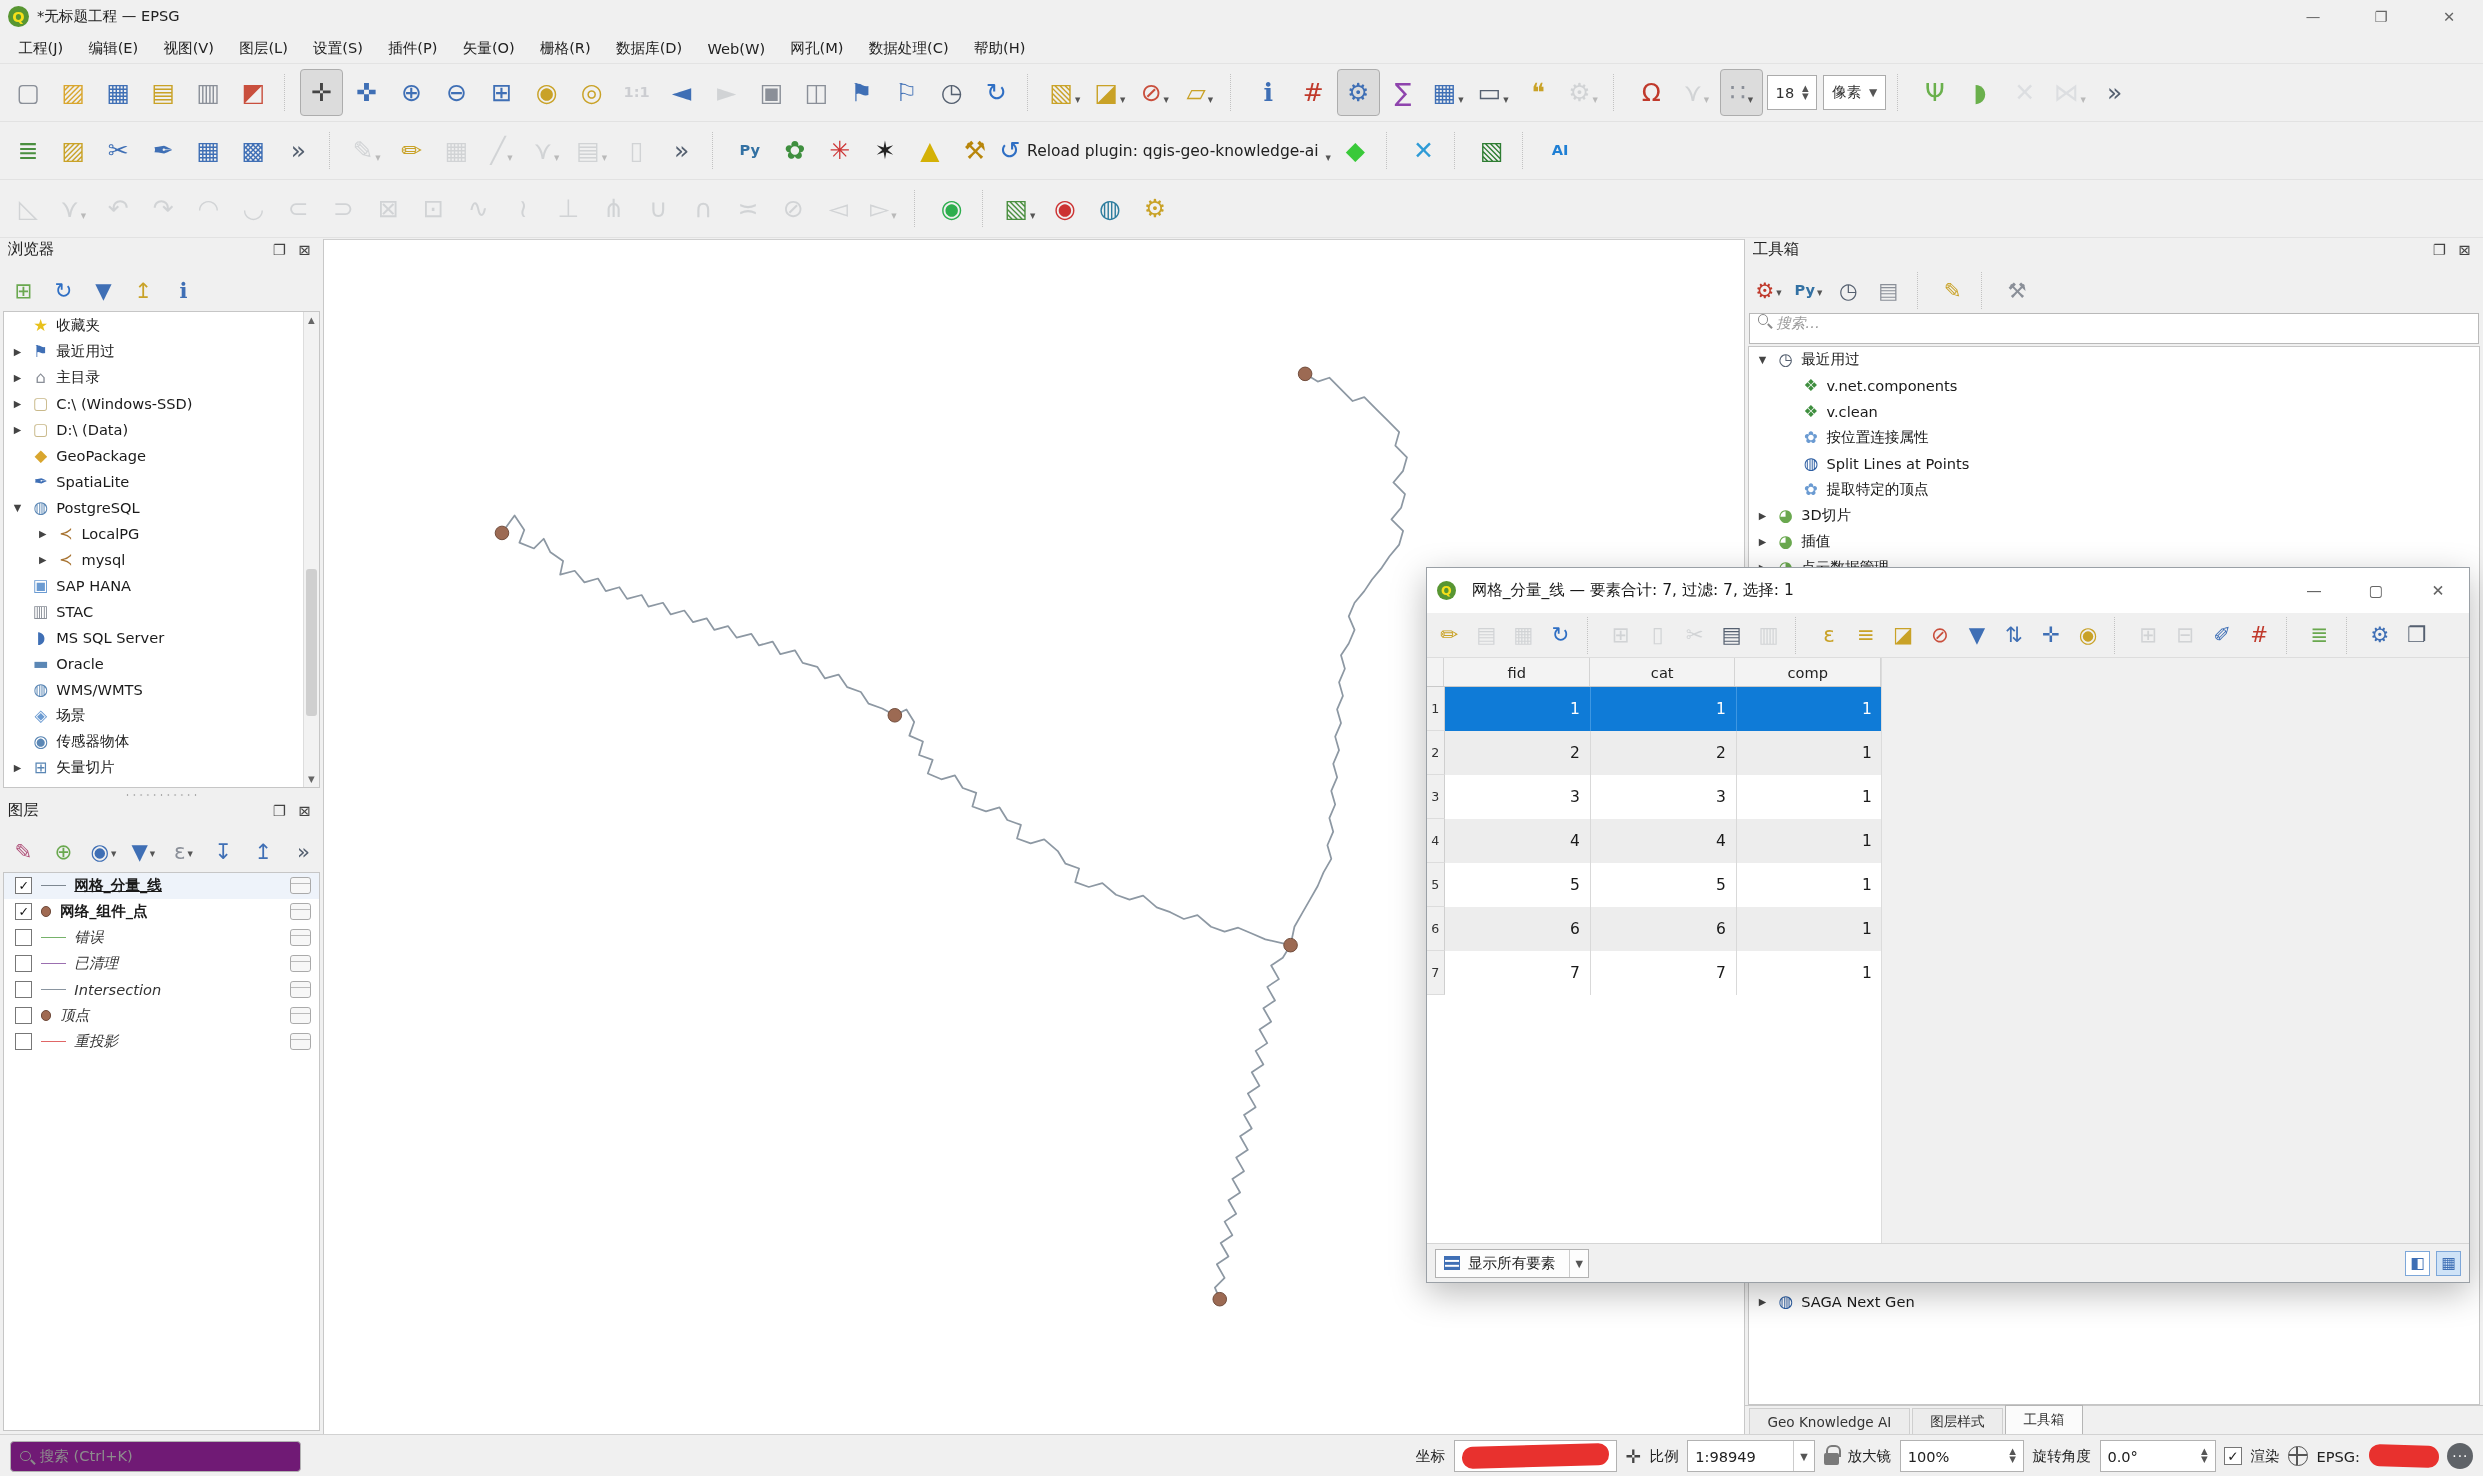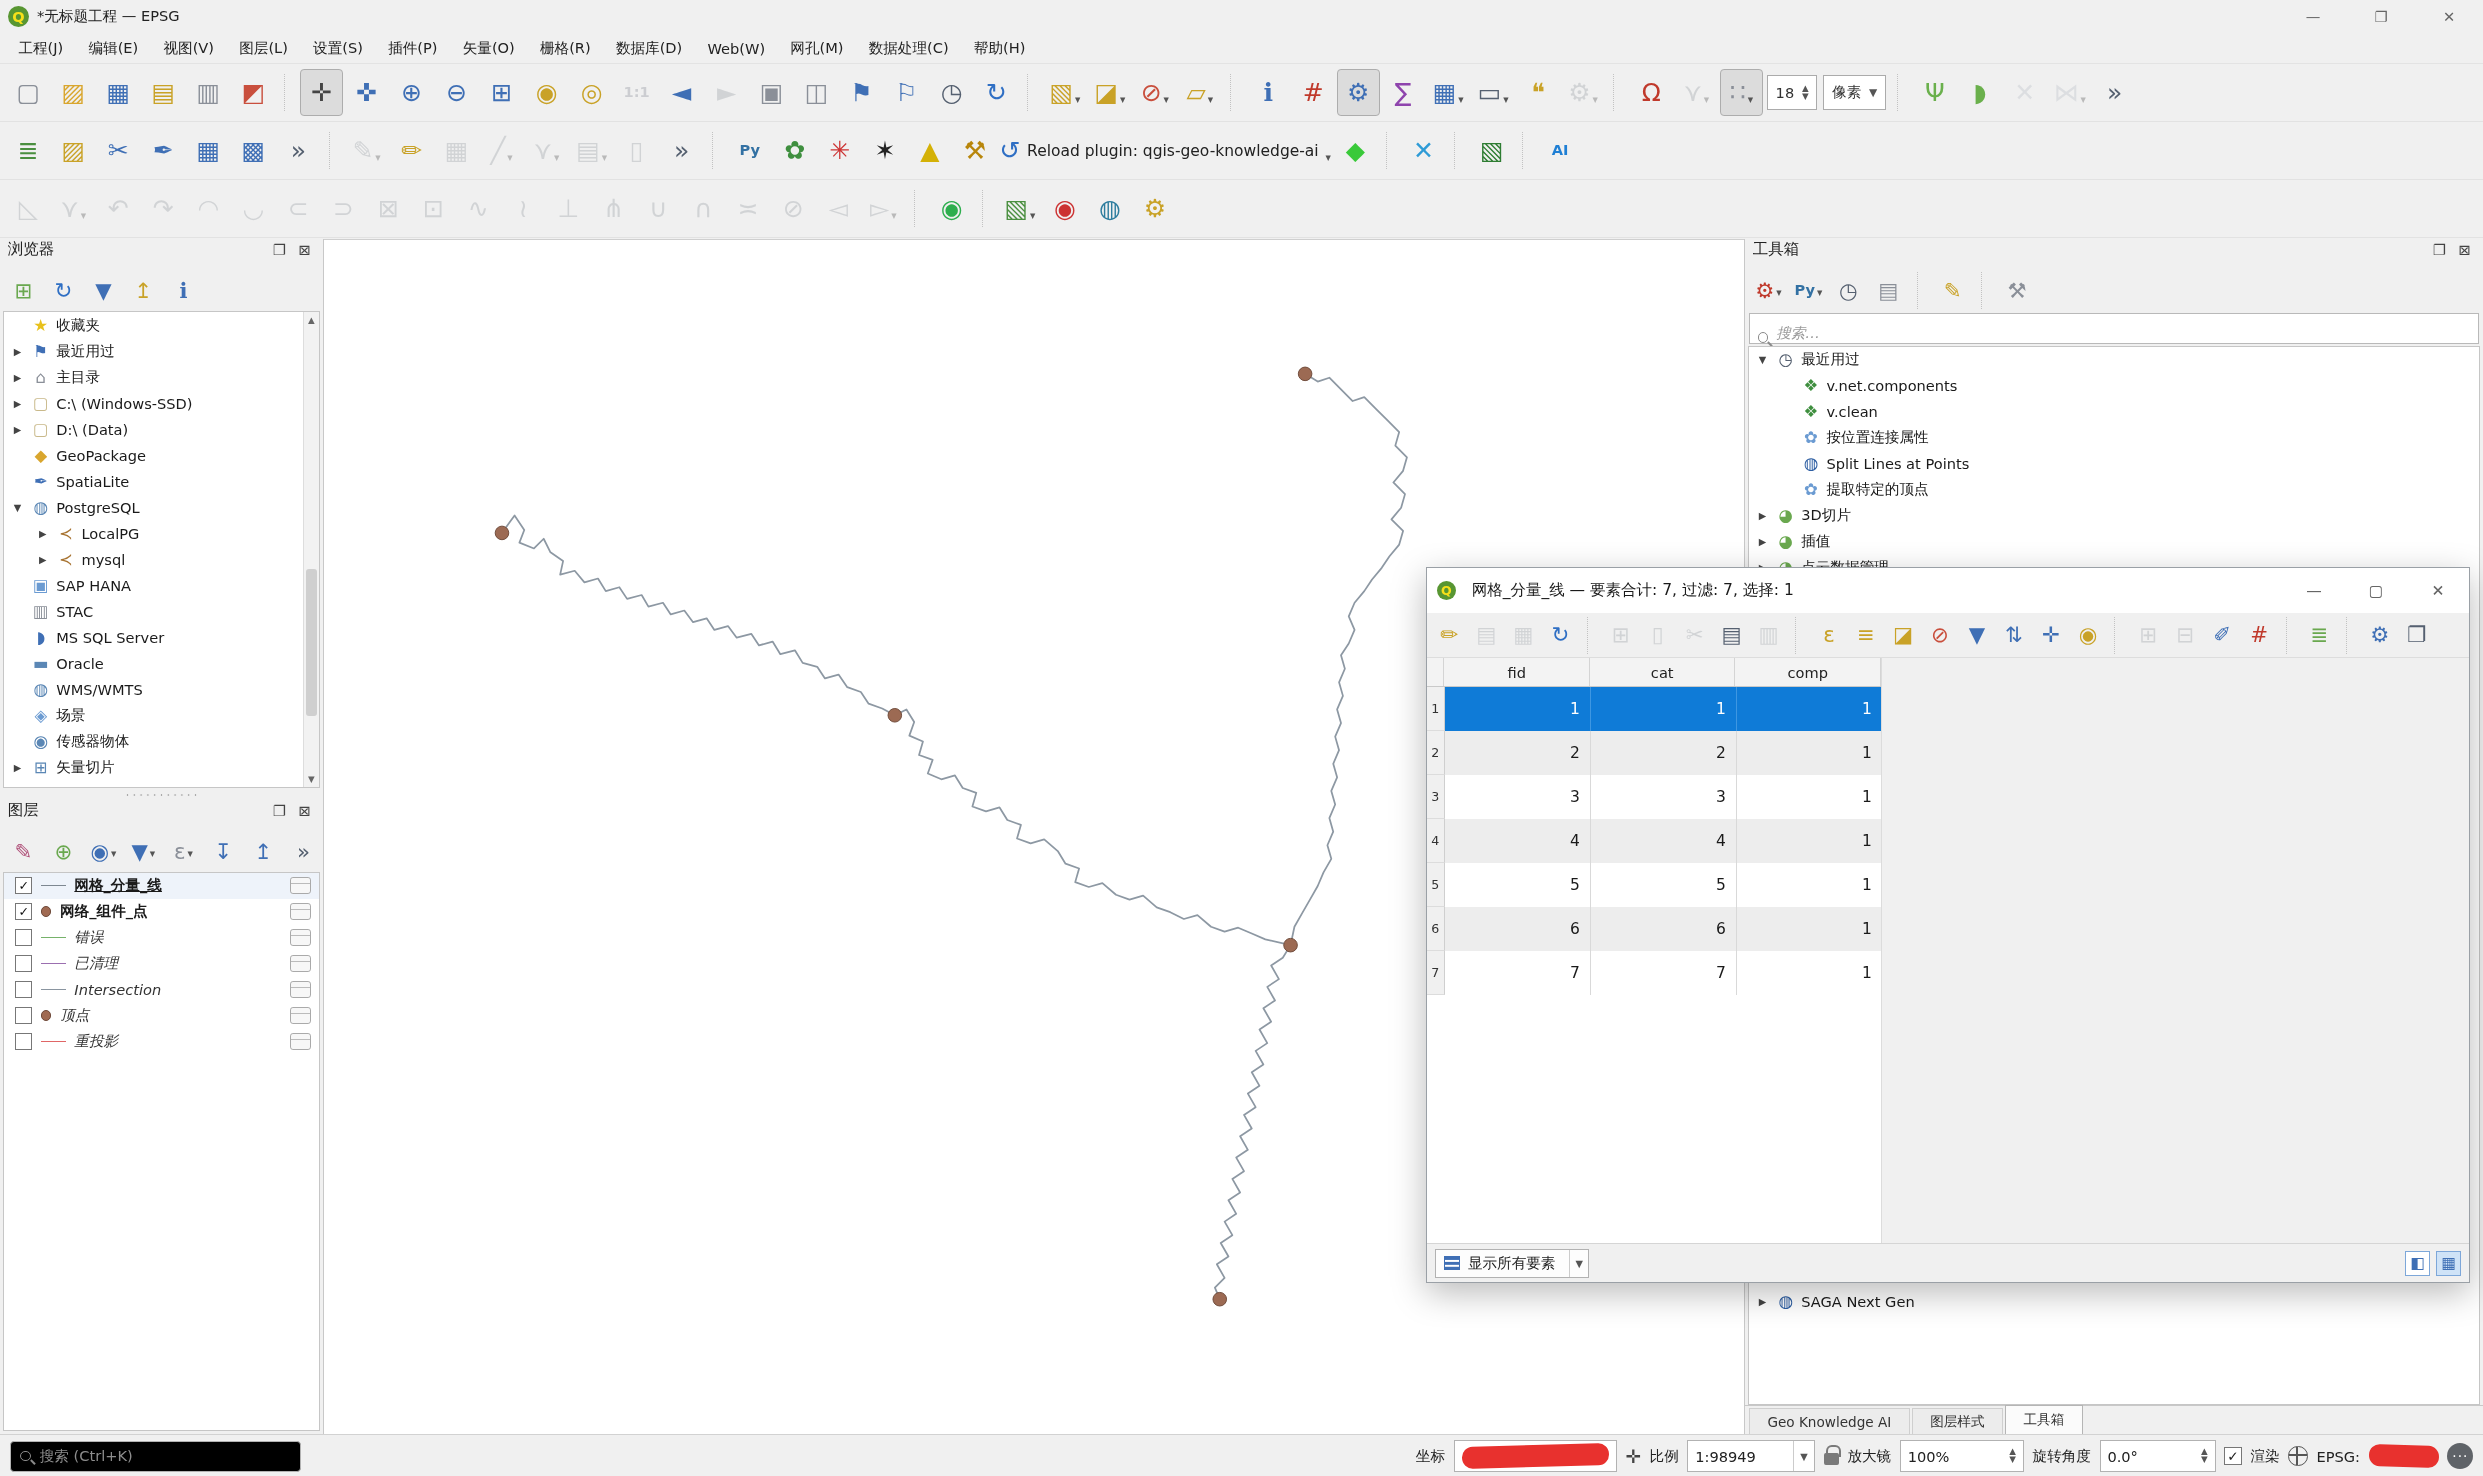--- a/index.html
+++ b/index.html
@@ -52,21 +52,21 @@
 .llabel{flex:1;white-space:nowrap;overflow:hidden}
 .llabel.b{font-weight:bold;text-decoration:underline}
 .llabel.bb{font-weight:bold}
 .llabel.i{font-style:italic;color:#333}
 .membadge{width:21.3px;height:16.5px;border:1px solid #aaa;border-radius:2.9px;background:#f7f7f7;margin-right:7.8px;flex:none;background-image:linear-gradient(#bbb 1px,transparent 1px);background-size:3.9px 3.9px;background-position:2.9px 4.9px;background-repeat:repeat-x}
 
 .canvas{flex:1;background:#fff;position:relative;border-top:1px solid #cfcfcf}
 .canvas svg{position:absolute;inset:0}
 
 .right-dock{width:739px;background:#f0f0f0;border-left:1px solid #c8c8c8;position:relative;display:flex;flex-direction:column}
-.searchbox{height:31px;margin:1.9px 3.9px;border:1px solid #b9b9b9;background:#fff;display:flex;align-items:flex-end;padding:0 7.8px;gap:7.8px;color:#9a9a9a;font-style:italic}
+.searchbox{height:31px;margin:1.9px 3.9px;border:1px solid #b9b9b9;background:#fff;display:flex;align-items:flex-start;padding:0 7.8px;gap:7.8px;color:#9a9a9a;font-style:italic}
 .mag{width:10.7px;height:10.7px;border:1.9px solid #8a8a8a;border-radius:50%;position:relative;flex:none}
 .mag::after{content:"";position:absolute;width:5.8px;height:1.9px;background:#8a8a8a;transform:rotate(45deg);left:8.7px;top:9.7px}
 .toolbox-tree{flex:1;background:#fff;margin:0 2.9px;border:1px solid #c6c6c6;position:relative}
 .saga-row{position:absolute;left:0;top:942px;width:100%}
 .tabs-row{height:29px;display:flex;align-items:flex-end;background:#f0f0f0;border-top:1px solid #c8c8c8;padding-left:3.9px}
 .tab{height:26px;display:flex;align-items:center;padding:0 17.5px;font-size:13.6px;background:#ececec;border:1px solid #cfcfcf;border-bottom:none;margin-right:1.9px;color:#333}
 .tab.active{background:#fbfbfb;height:29px;border-color:#b5b5b5}
 
 .dialog{position:absolute;left:1426px;top:567px;width:1044px;height:716px;background:#f0f0f0;border:1px solid #9aa0a6;box-shadow:0 9.7px 33px rgba(0,0,0,.28);z-index:20;display:flex;flex-direction:column}
 .dlg-title{height:45px;background:#fff;display:flex;align-items:center;padding-left:9.7px;font-size:15.5px;gap:7.8px}
@@ -88,21 +88,21 @@
 .right-fill{flex:1;background:#f0f0f0;border-left:1px solid #dcdcdc}
 .dlg-footer{height:39px;background:#f0f0f0;border-top:1px solid #d5d5d5;display:flex;align-items:center;padding:0 7.8px;flex:none}
 .filter-btn{height:29px;background:#fdfdfd;border:1px solid #b2b2b2;display:flex;align-items:center;padding:0 0 0 7.8px;gap:7.8px;font-size:14.6px;color:#222}
 .filter-btn .fi{width:16.5px;height:13.6px;border:1px solid #3f6fb5;background:linear-gradient(#3f6fb5 2.9px,#fff 2.9px);background-size:100% 4.9px}
 .filter-btn .fcar{width:19.4px;height:100%;display:flex;align-items:center;justify-content:center;border-left:1px solid #ccc;margin-left:5.8px;font-size:9.7px;color:#555}
 .viewtg{margin-left:auto;display:flex;gap:5.8px}
 .vbtn{width:25px;height:25px;border:1px solid #7da7d9;display:flex;align-items:center;justify-content:center;font-size:15.5px;color:#3f6fb5;background:#fff}
 .vbtn.active{background:#cfe3f7}
 
 .statusbar{position:absolute;bottom:0;left:0;width:100%;height:43px;background:#f0f0f0;border-top:1px solid #d2d2d2;display:flex;align-items:center;padding:0 9.7px;gap:8.7px;font-size:14.6px;color:#222;z-index:30}
-.search-pill{width:291px;height:31px;border:1px solid #b2b2b2;border-radius:3.9px;background:#000000;display:flex;align-items:center;padding:0 9.7px;gap:8.7px;color:#8d8d8d}
+.search-pill{width:291px;height:31px;border:1px solid #b2b2b2;border-radius:3.9px;background:#701a75;display:flex;align-items:center;padding:0 9.7px;gap:8.7px;color:#8d8d8d}
 .sspace{flex:1}
 .sfield{height:32px;border:1px solid #b2b2b2;background:#fff;display:flex;align-items:center;padding:0 6.8px;gap:5.8px}
 .redact{height:22px;border-radius:10.7px;transform:rotate(-1.5deg)}
 .redact.r1{width:147px}
 .redact.r2{width:70px;transform:rotate(2deg)}
 .upddn{display:flex;flex-direction:column;font-size:8.7px;line-height:7.8px;color:#555;margin-left:5.8px}
 .lockico{width:14.6px;height:11.6px;background:#7a7a7a;border-radius:1.9px;position:relative;margin-top:5.8px}
 .lockico::before{content:"";position:absolute;width:10.7px;height:9.7px;border:2.4px solid #7a7a7a;border-bottom:none;border-radius:5.8px 5.8px 0 0;top:-7.8px;left:1.9px}
 .scbx{width:17.5px;height:17.5px;border:1px solid #777;background:#fff;display:flex;align-items:center;justify-content:center;font-weight:bold;font-size:13.6px}
 .globe{width:19.4px;height:19.4px;border:1.9px solid #555;border-radius:50%;position:relative;flex:none}

